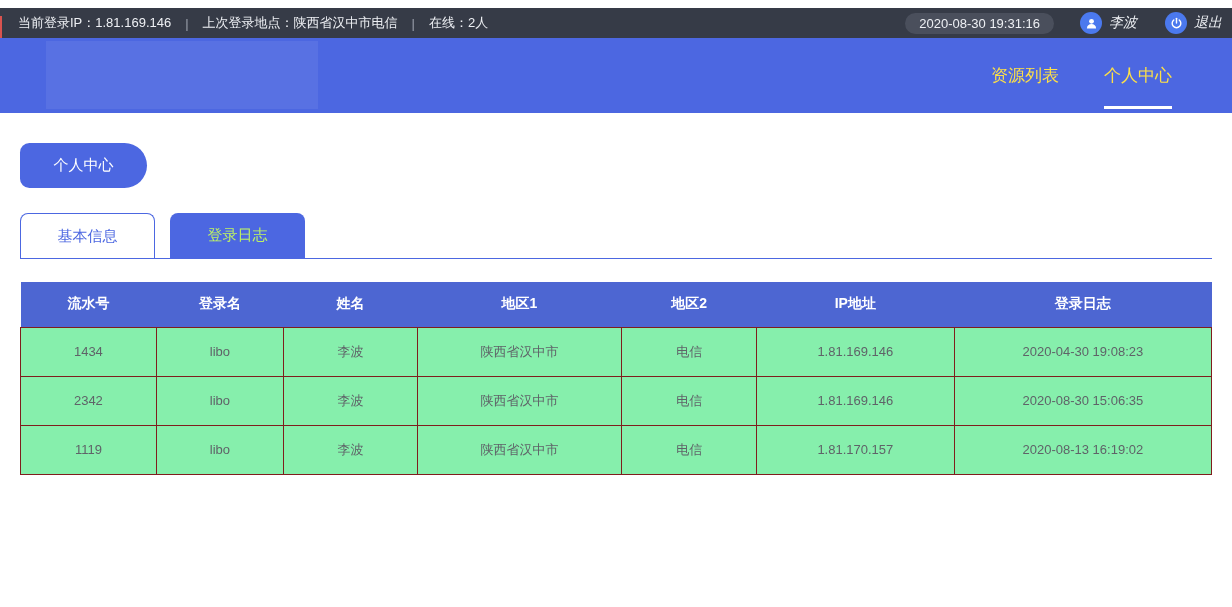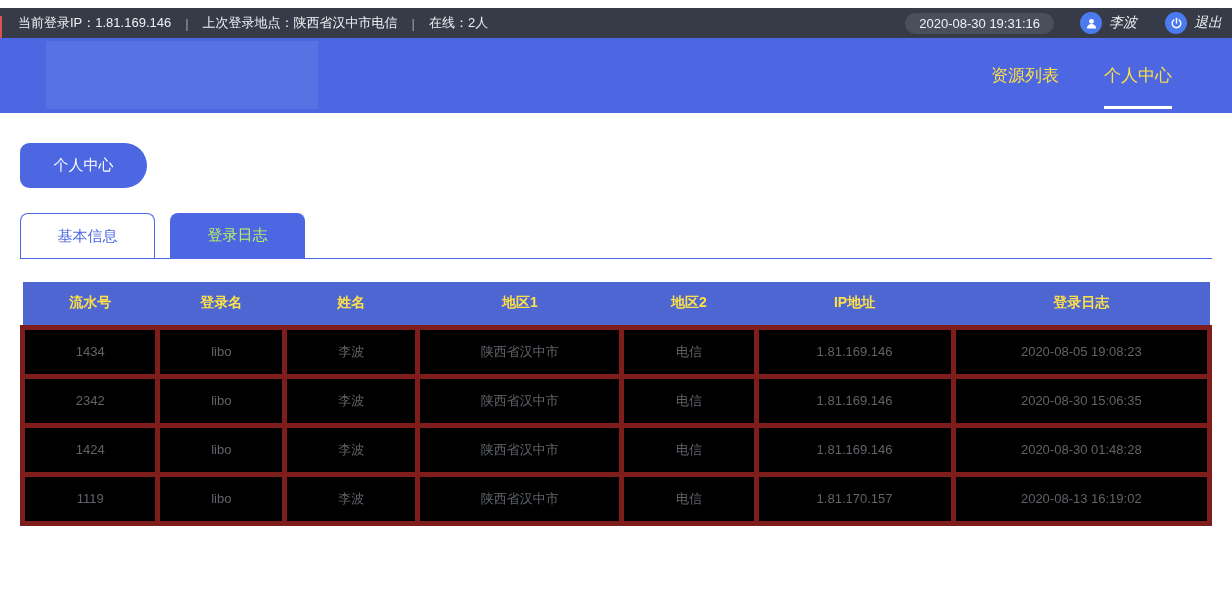--- a/index.html
+++ b/index.html
@@ -39,23 +39,23 @@
 
   .tabs { margin-top:25px; display:flex; gap:15px; height:46px;
     border-bottom:1px solid #4c67e1; }
   .tab { width:135px; display:flex; align-items:center; justify-content:center;
     font-size:15px; border-radius:8px 8px 0 0; cursor:pointer; }
   .tab.inactive { background:#fff; color:#4c67e1; border:1px solid #4c67e1; border-bottom:none; }
   .tab.active { background:#4c67e1; color:#bef264; }
 
   table { margin-top:23px; width:100%; border-collapse:collapse; table-layout:fixed;
     text-align:center; }
-  thead th { background:#4d66d2; color:#fde047; font-weight:bold; font-size:14px; height:45px; }
-  tbody td { height:49px; font-size:13px; color:#5f6368; border:5px solid #7f1d1d;
-    background:#000000; }
+  thead th { background:#4d66d2; color:#ffffff; font-weight:bold; font-size:14px; height:45px; }
+  tbody td { height:49px; font-size:13px; color:#5f6368; border:1px solid #7f1d1d;
+    background:#86efac; }
 </style>
 </head>
 <body>
 
 <div class="topbar">
   <span class="topbar-red"></span>
   <div class="topbar-left">
     <span>当前登录IP：1.81.169.146</span>
     <span class="sep">|</span>
     <span>上次登录地点：陕西省汉中市电信</span>
@@ -119,39 +119,30 @@
       </tr>
     </thead>
     <tbody id="table-body">
         <tr>
           <td>1434</td>
           <td>libo</td>
           <td>李波</td>
           <td>陕西省汉中市</td>
           <td>电信</td>
           <td>1.81.169.146</td>
-          <td>2020-08-05 19:08:23</td>
+          <td>2020-04-30 19:08:23</td>
         </tr>
         <tr>
           <td>2342</td>
           <td>libo</td>
           <td>李波</td>
           <td>陕西省汉中市</td>
           <td>电信</td>
           <td>1.81.169.146</td>
           <td>2020-08-30 15:06:35</td>
-        </tr>
-        <tr>
-          <td>1424</td>
-          <td>libo</td>
-          <td>李波</td>
-          <td>陕西省汉中市</td>
-          <td>电信</td>
-          <td>1.81.169.146</td>
-          <td>2020-08-30 01:48:28</td>
         </tr>
         <tr>
           <td>1119</td>
           <td>libo</td>
           <td>李波</td>
           <td>陕西省汉中市</td>
           <td>电信</td>
           <td>1.81.170.157</td>
           <td>2020-08-13 16:19:02</td>
         </tr>

